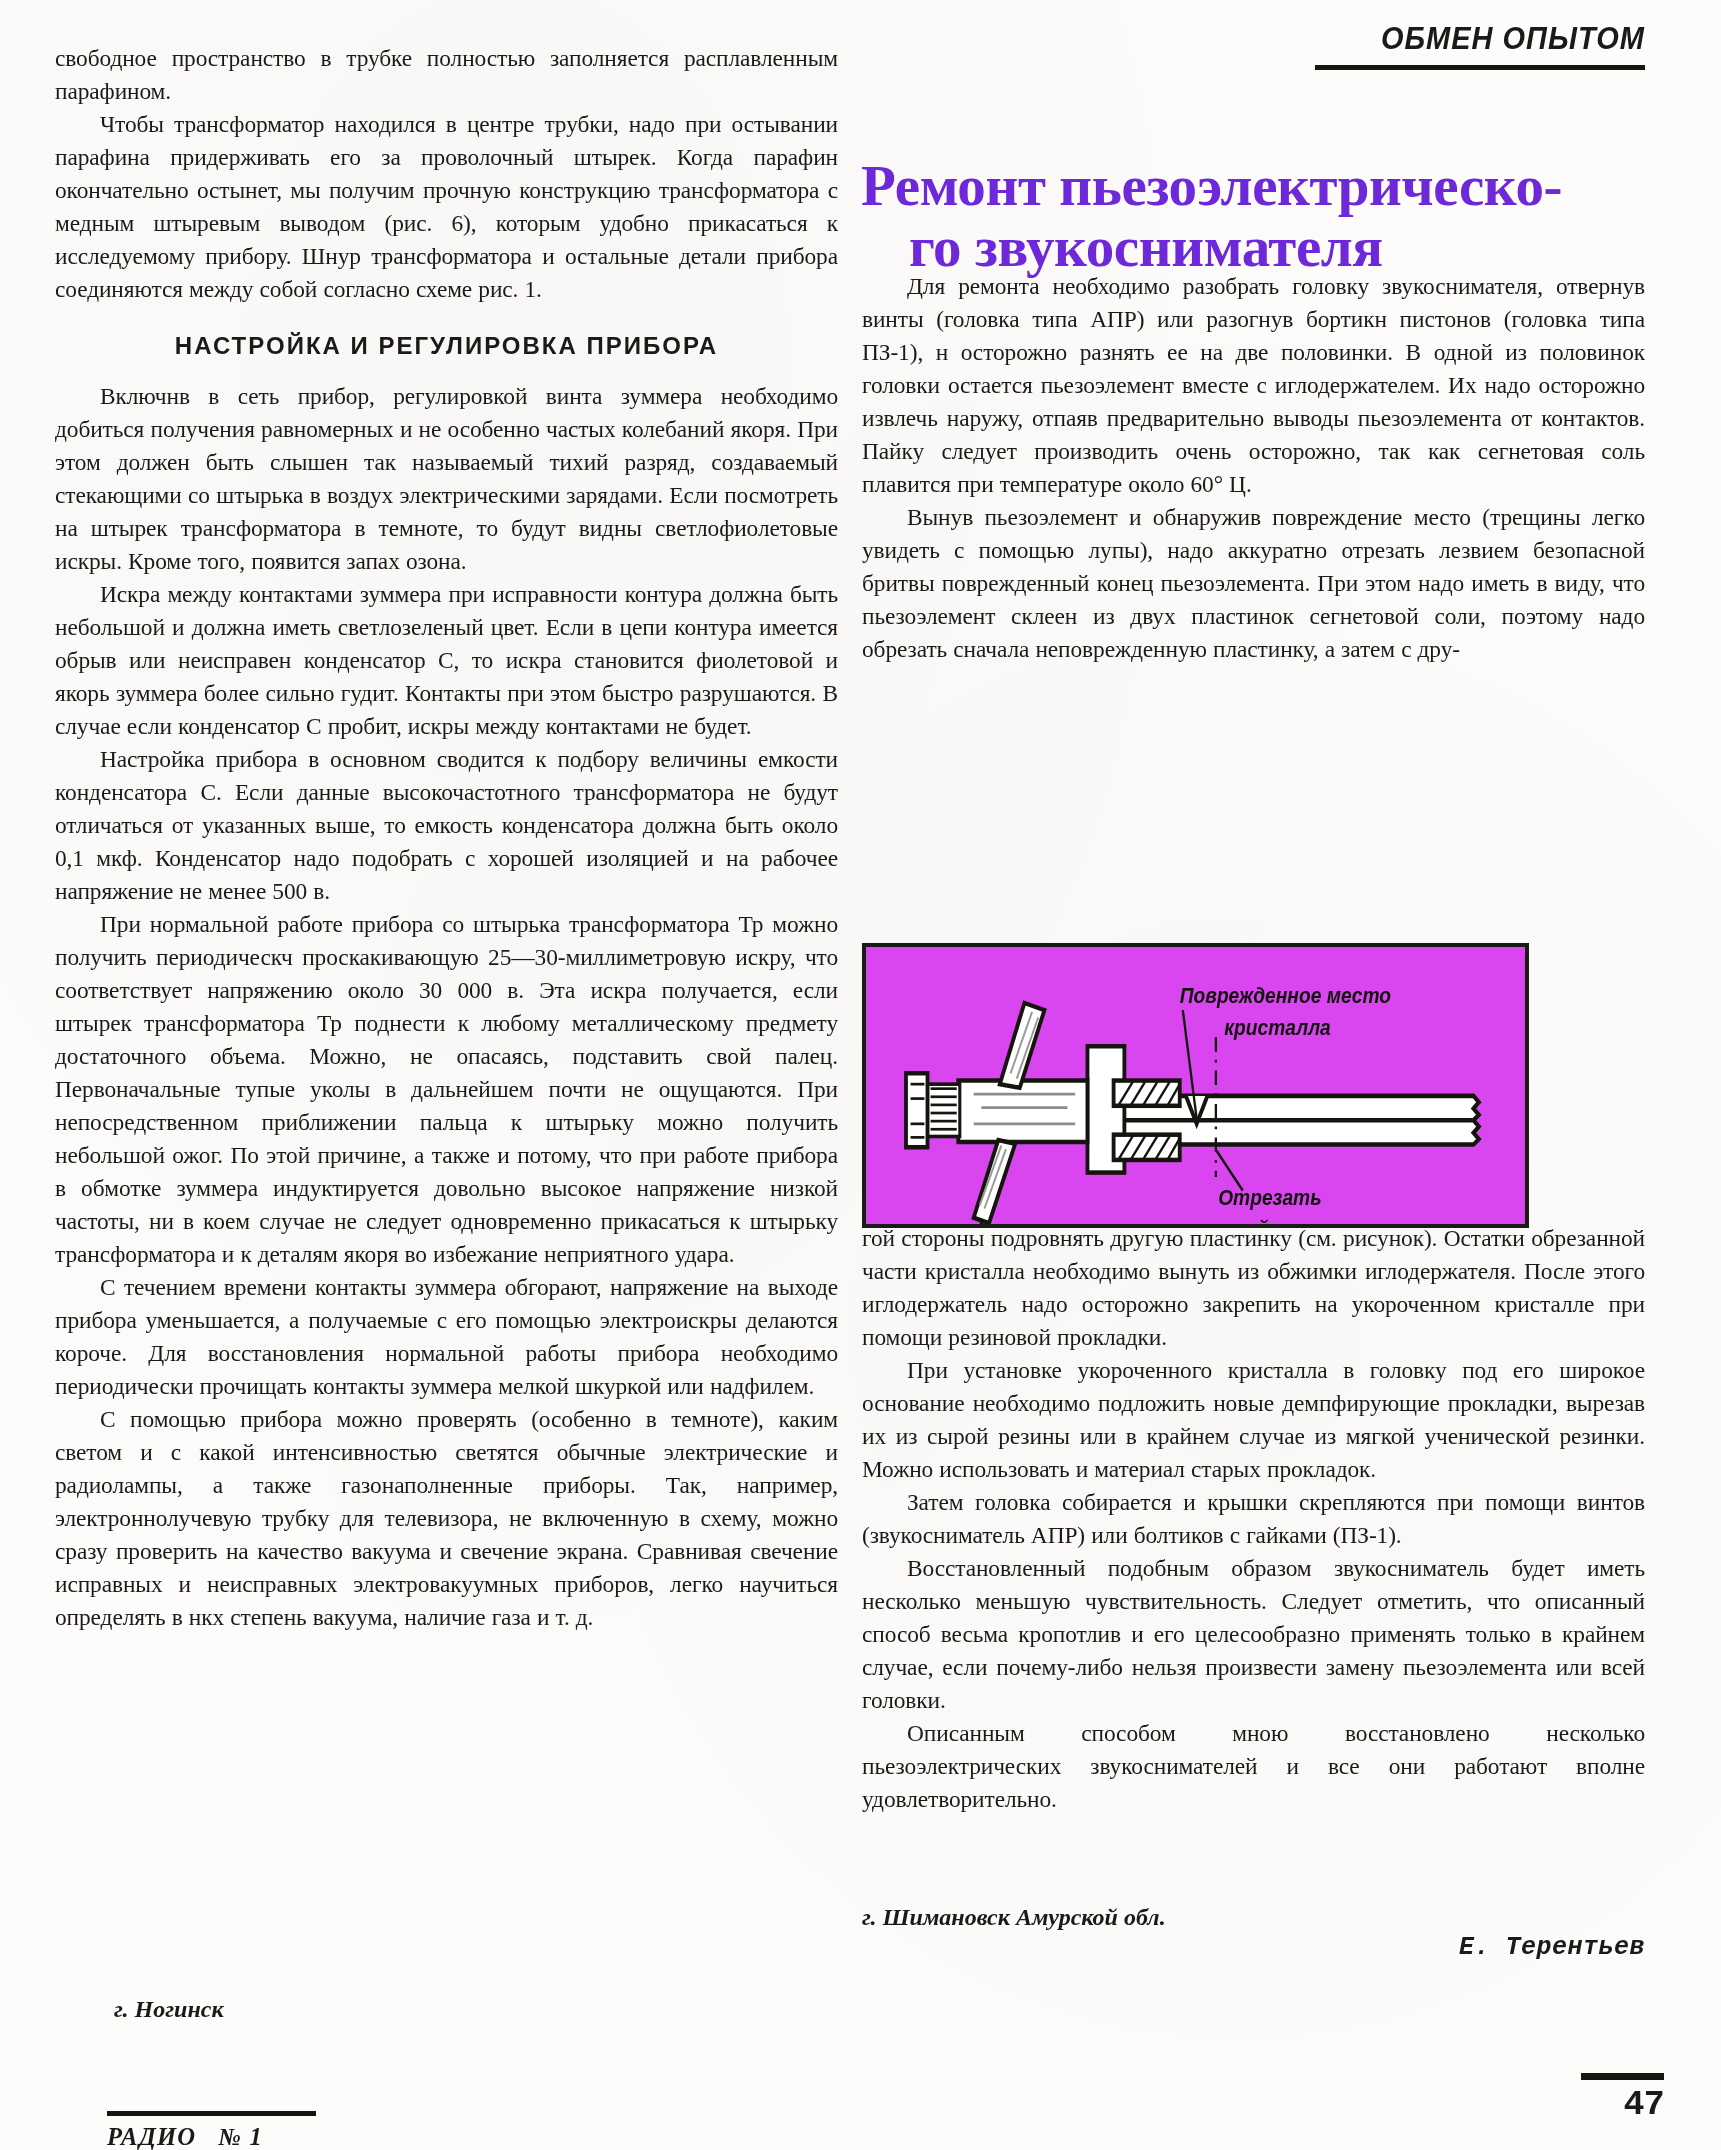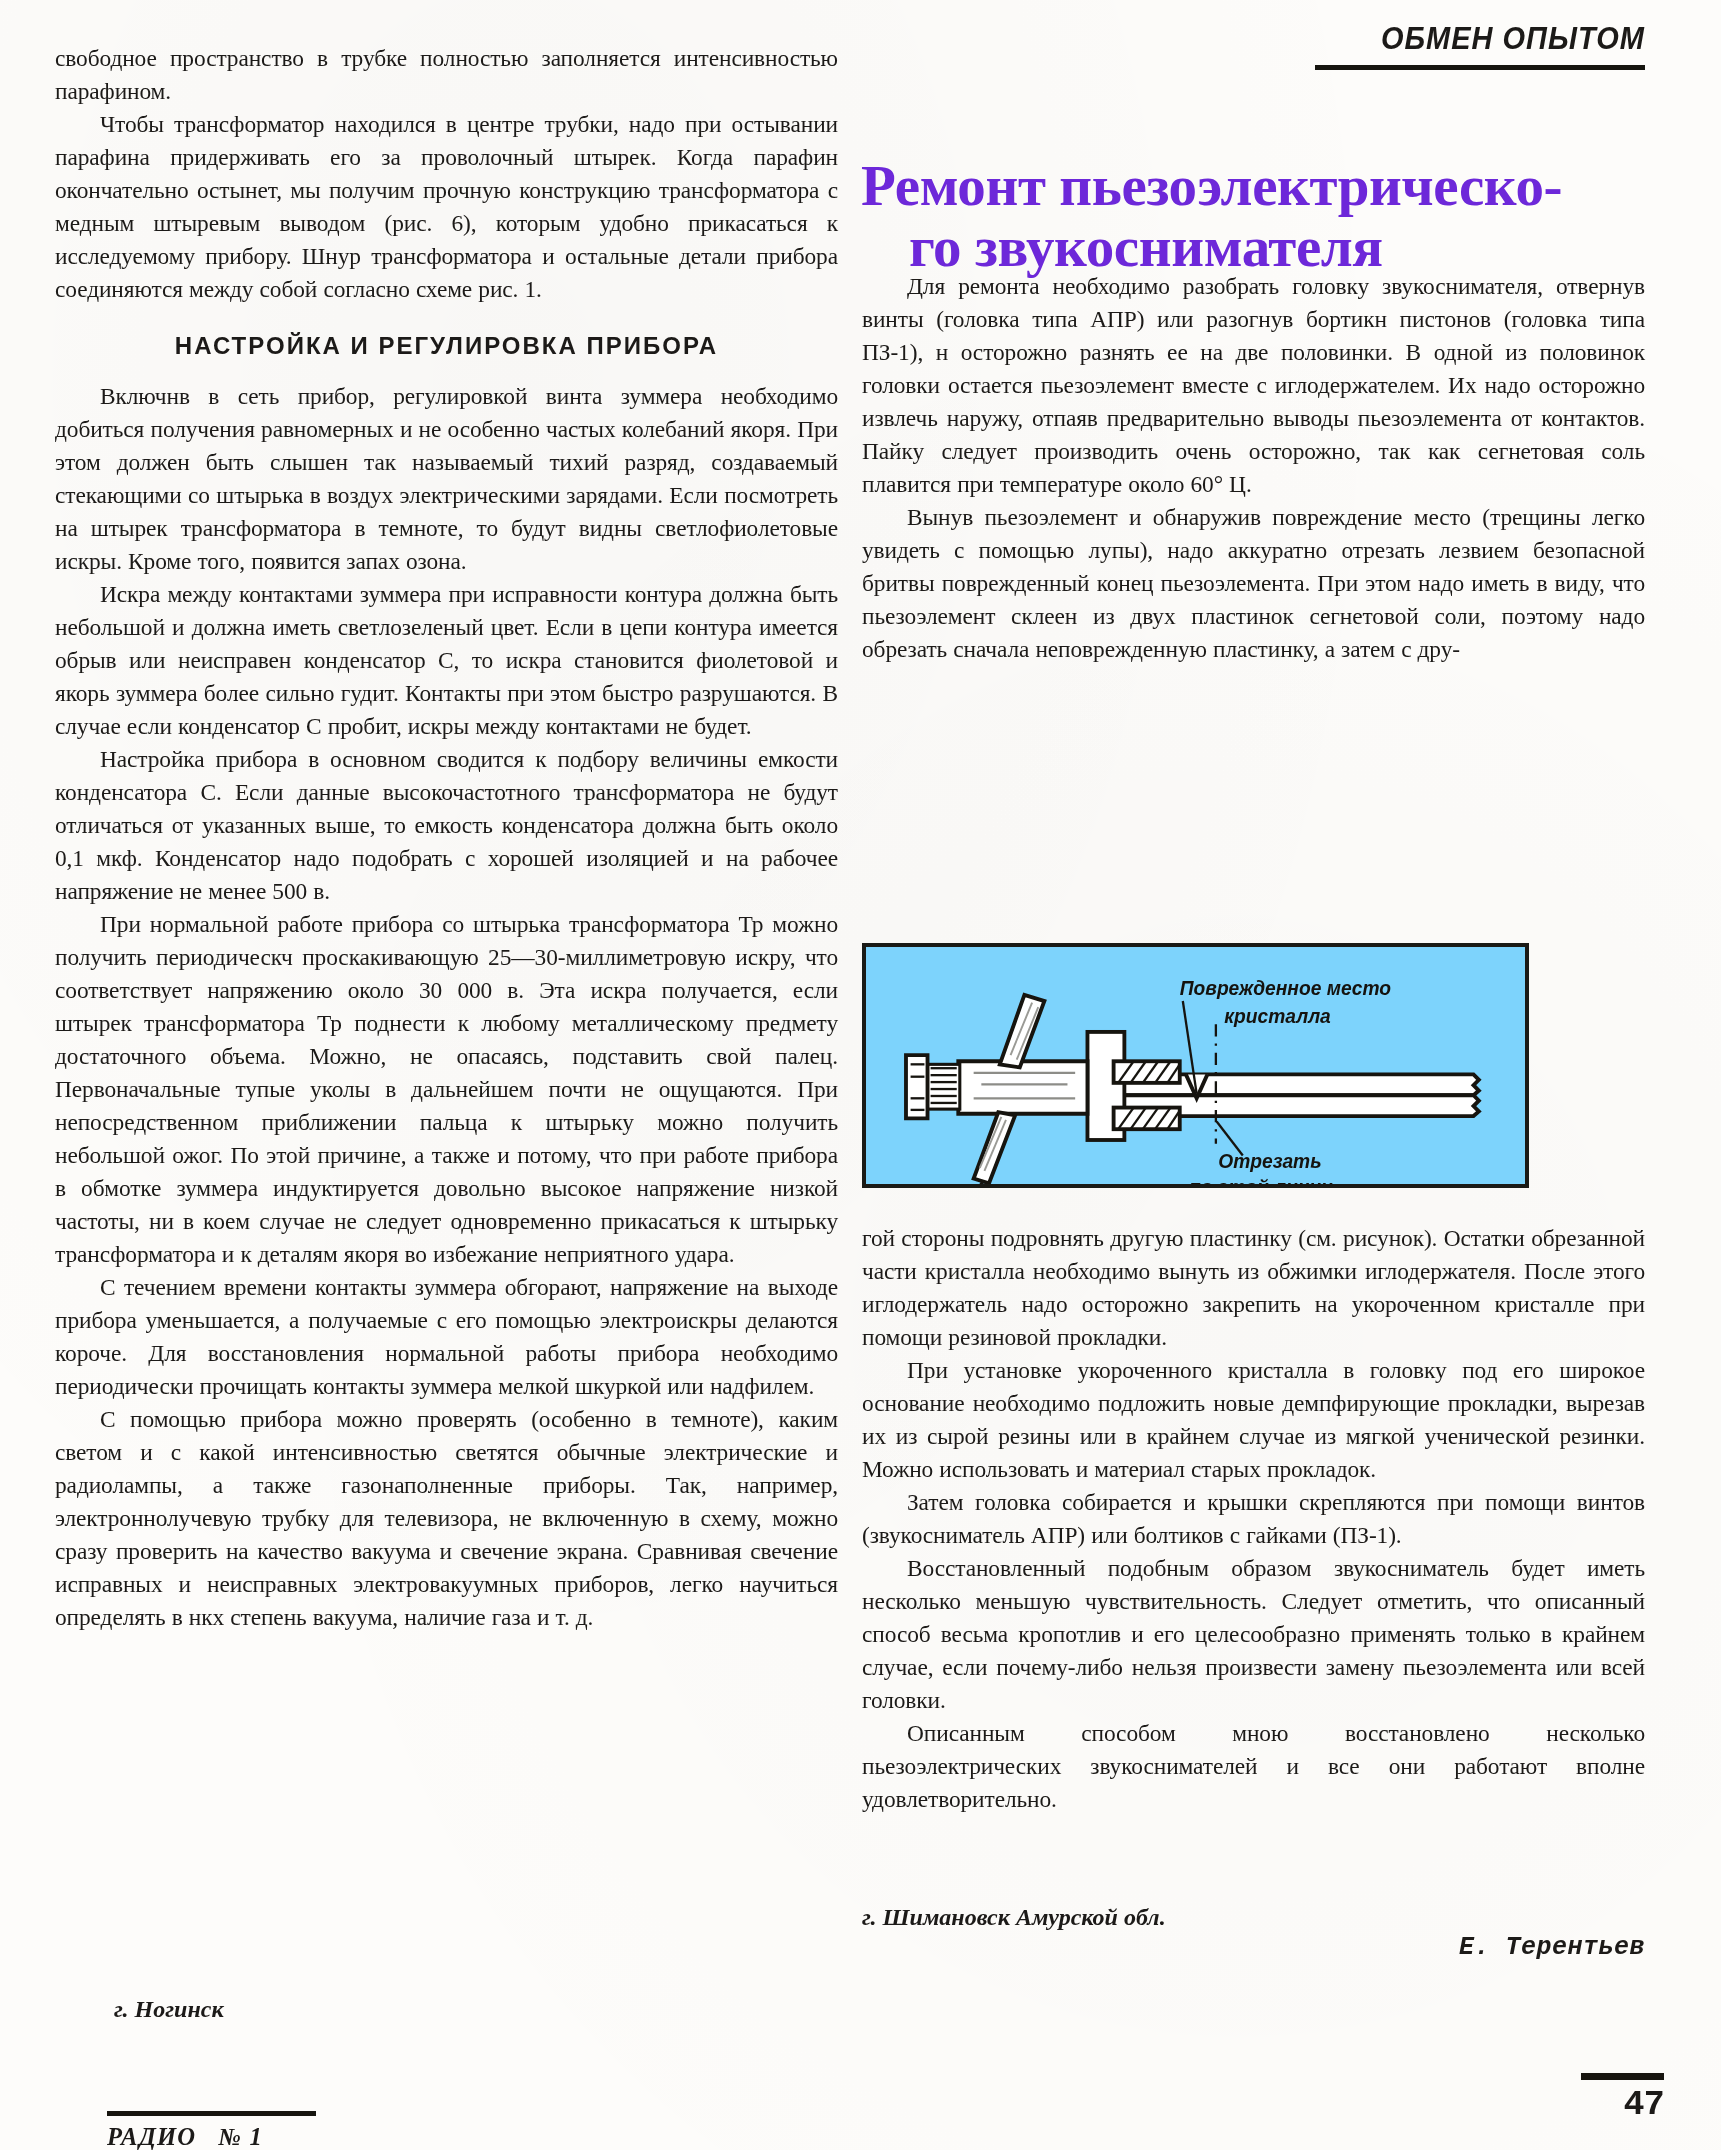--- a/index.html
+++ b/index.html
@@ -106,23 +106,23 @@
   }
   .article-title .l1 { display: block; text-align: left; padding-left: 3.1px; }
   .article-title .l2 { display: block; text-align: left; padding-left: 51px; }
 
   
   .figure {
     position: absolute;
     left: 862px;
     top: 943px;
     width: 667px;
-    height: 245px;
+    height: 285px;
     border: 4.6px solid #1a1a16;
-    background: #7dd3fc;
+    background: #d946ef;
     box-sizing: border-box;
   }
   .figure svg { display: block; width: 100%; height: 100%; }
 
   .fig-label {
     font-family: "Liberation Sans", "DejaVu Sans", sans-serif;
     font-style: italic;
     font-weight: 700;
     font-size: 25px;
     fill: #15130f;
@@ -212,21 +212,21 @@
     <div class="rubric">ОБМЕН ОПЫТОМ</div>
     <div class="rubric-rule"></div>
   </div>
 
   <h1 class="article-title">
     <span class="l1">Ремонт пьезоэлектрическо-</span>
     <span class="l2">го  звукоснимателя</span>
   </h1>
 
   <div class="col col-left">
-    <p class="body noindent">свободное пространство в трубке полностью заполняется интенсивностью парафином.</p>
+    <p class="body noindent">свободное пространство в трубке полностью заполняется расплавленным парафином.</p>
     <p class="body">Чтобы трансформатор находился в центре трубки, надо при остывании парафина придерживать его за проволочный штырек. Когда парафин окончательно остынет, мы получим прочную конструкцию трансформатора с медным штыревым выводом (рис. 6), которым удобно прикасаться к исследуемому прибору. Шнур трансформатора и остальные детали прибора соединяются между собой согласно схеме рис. 1.</p>
 
     <h2 class="section-heading">НАСТРОЙКА И РЕГУЛИРОВКА ПРИБОРА</h2>
 
     <p class="body">Включнв в сеть прибор, регулировкой винта зуммера необходимо добиться получения равномерных и не особенно частых колебаний якоря. При этом должен быть слышен так называемый тихий разряд, создаваемый стекающими со штырька в воздух электрическими зарядами. Если посмотреть на штырек трансформатора в темноте, то будут видны светлофиолетовые искры. Кроме того, появится запах озона.</p>
     <p class="body">Искра между контактами зуммера при исправности контура должна быть небольшой и должна иметь светлозеленый цвет. Если в цепи контура имеется обрыв или неисправен конденсатор C, то искра становится фиолетовой и якорь зуммера более сильно гудит. Контакты при этом быстро разрушаются. В случае если конденсатор C пробит, искры между контактами не будет.</p>
     <p class="body">Настройка прибора в основном сводится к подбору величины емкости конденсатора C. Если данные высокочастотного трансформатора не будут отличаться от указанных выше, то емкость конденсатора должна быть около 0,1 мкф. Конденсатор надо подобрать с хорошей изоляцией и на рабочее напряжение не менее 500 в.</p>
     <p class="body">При нормальной работе прибора со штырька трансформатора Тр можно получить периодическч проскакивающую 25—30-миллиметровую искру, что соответствует напряжению около 30 000 в. Эта искра получается, если штырек трансформатора Тр поднести к любому металлическому предмету достаточного объема. Можно, не опасаясь, подставить свой палец. Первоначальные тупые уколы в дальнейшем почти не ощущаются. При непосредственном приближении пальца к штырьку можно получить небольшой ожог. По этой причине, а также и потому, что при работе прибора в обмотке зуммера индуктируется довольно высокое напряжение низкой частоты, ни в коем случае не следует одновременно прикасаться к штырьку трансформатора и к деталям якоря во избежание неприятного удара.</p>
     <p class="body">С течением времени контакты зуммера обгорают, напряжение на выходе прибора уменьшается, а получаемые с его помощью электроискры делаются короче. Для восстановления нормальной работы прибора необходимо периодически прочищать контакты зуммера мелкой шкуркой или надфилем.</p>
     <p class="body">С помощью прибора можно проверять (особенно в темноте), каким светом и с какой интенсивностью светятся обычные электрические и радиолампы, а также газонаполненные приборы. Так, например, электроннолучевую трубку для телевизора, не включенную в схему, можно сразу проверить на качество вакуума и свечение экрана. Сравнивая свечение исправных и неисправных электровакуумных приборов, легко научиться определять в нкх степень вакуума, наличие газа и т. д.</p>

